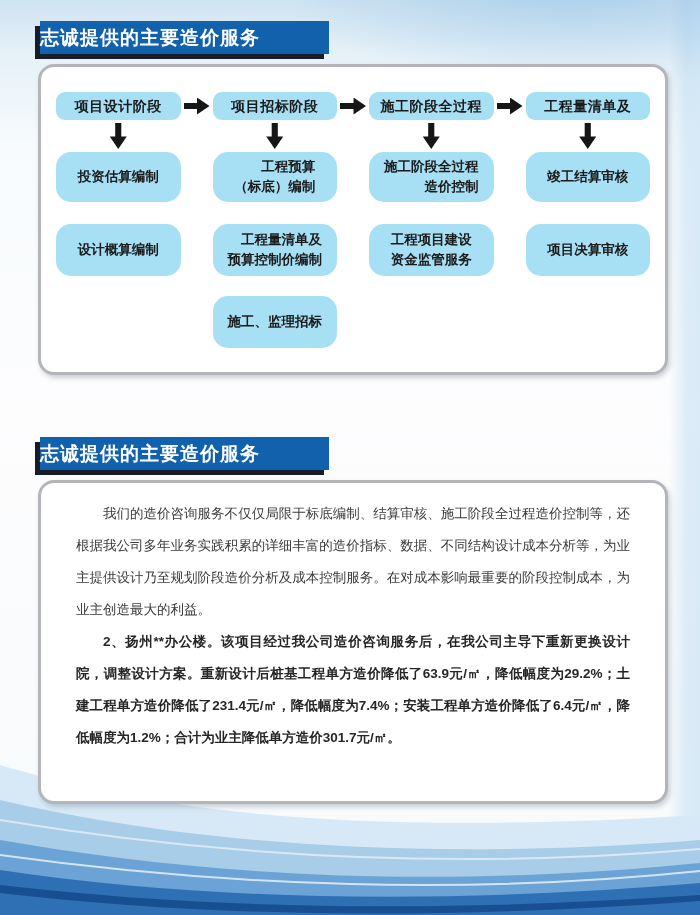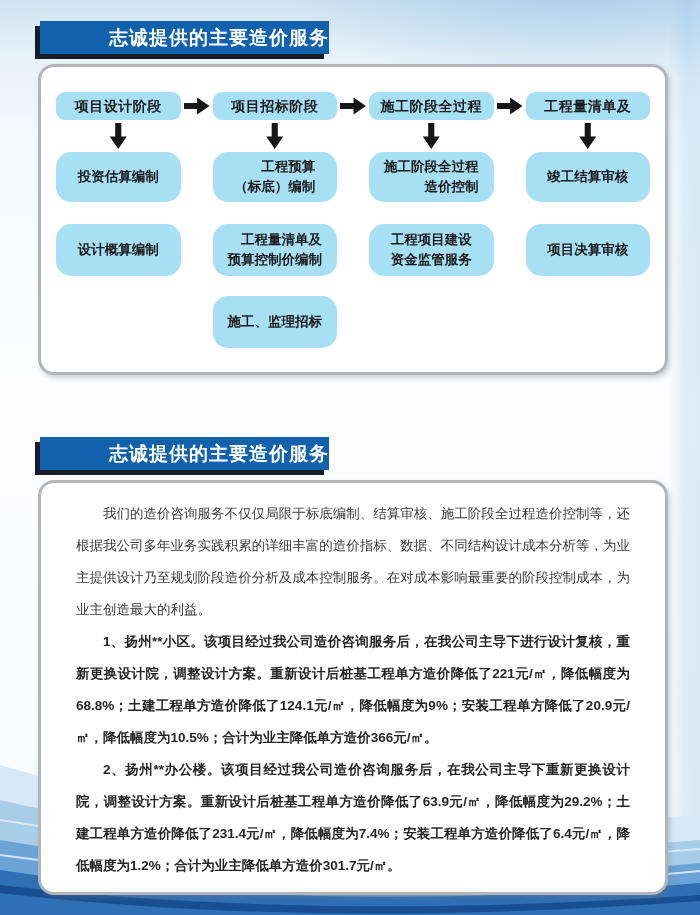--- a/index.html
+++ b/index.html
@@ -27,43 +27,42 @@
   
   .section-header {
     position: absolute;
     left: 40px;
     width: 289px;
     height: 33px;
     background: #1161ad;
     box-shadow: -5px 5px 0 #161c28;
     display: flex;
     align-items: center;
-    justify-content: flex-end;
+    justify-content: flex-start;
     color: #ffffff;
     font-size: 19px;
     font-weight: bold;
     letter-spacing: 1px;
     white-space: nowrap;
-    padding-left: 36px;
   }
   .hdr1 { top: 21px; }
   .hdr2 { top: 437px; }
 
   
   .panel {
     position: absolute;
     left: 38px;
     width: 630px;
     background: #ffffff;
     border: 3px solid #b3b5b9;
     border-radius: 16px;
     box-shadow: 2px 3px 5px rgba(110,125,140,0.35);
   }
   .panel1 { top: 64px;  height: 311px; }
-  .panel2 { top: 480px; height: 415px; }
+  .panel2 { top: 480px; height: 324px; }
 
   
   .flow {
     display: grid;
     grid-template-columns: 1fr 32px 1fr 32px 1fr 32px 1fr;
     grid-template-rows: 28px 32px 50px 22px 52px 20px 52px;
     padding: 25px 15px 0 15px;
     height: 100%;
   }
   .fbox {
@@ -180,18 +179,17 @@
     </div>
   </div>
 
   <div class="section-header hdr2">
     <span>志诚提供的主要造价服务</span>
   </div>
 
   <div class="panel panel2">
     <div class="body-text">
       <p>我们的造价咨询服务不仅仅局限于标底编制、结算审核、施工阶段全过程造价控制等，还根据我公司多年业务实践积累的详细丰富的造价指标、数据、不同结构设计成本分析等，为业主提供设计乃至规划阶段造价分析及成本控制服务。在对成本影响最重要的阶段控制成本，为业主创造最大的利益。</p>
-      <p class="case">1、扬州**小区。该项目经过我公司造价咨询服务后，在我公司主导下进行设计复核，重新更换设计院，调整设计方案。重新设计后桩基工程单方造价降低了221元/㎡，降低幅度为68.8%；土建工程单方造价降低了124.1元/㎡，降低幅度为9%；安装工程单方降低了20.9元/㎡，降低幅度为10.5%；合计为业主降低单方造价366元/㎡。</p>
       <p class="case">2、扬州**办公楼。该项目经过我公司造价咨询服务后，在我公司主导下重新更换设计院，调整设计方案。重新设计后桩基工程单方造价降低了63.9元/㎡，降低幅度为29.2%；土建工程单方造价降低了231.4元/㎡，降低幅度为7.4%；安装工程单方造价降低了6.4元/㎡，降低幅度为1.2%；合计为业主降低单方造价301.7元/㎡。</p>
     </div>
   </div>
 
 </div>
 
 </body></html>

